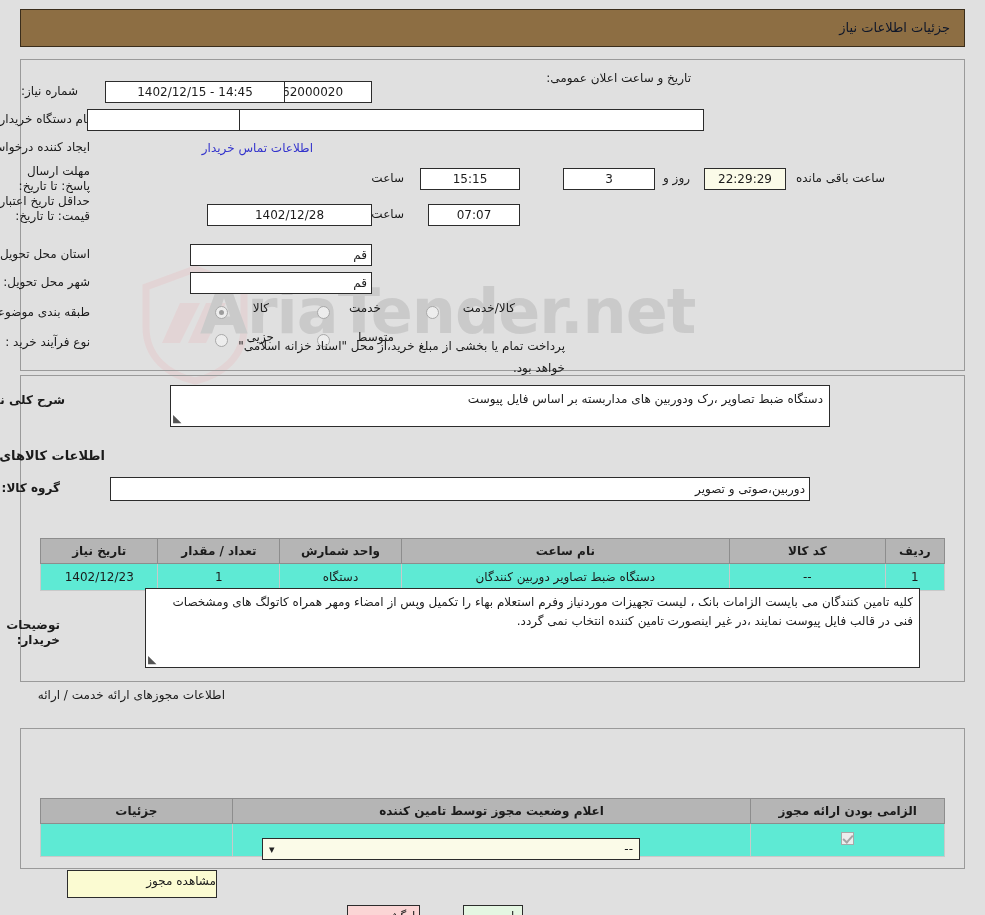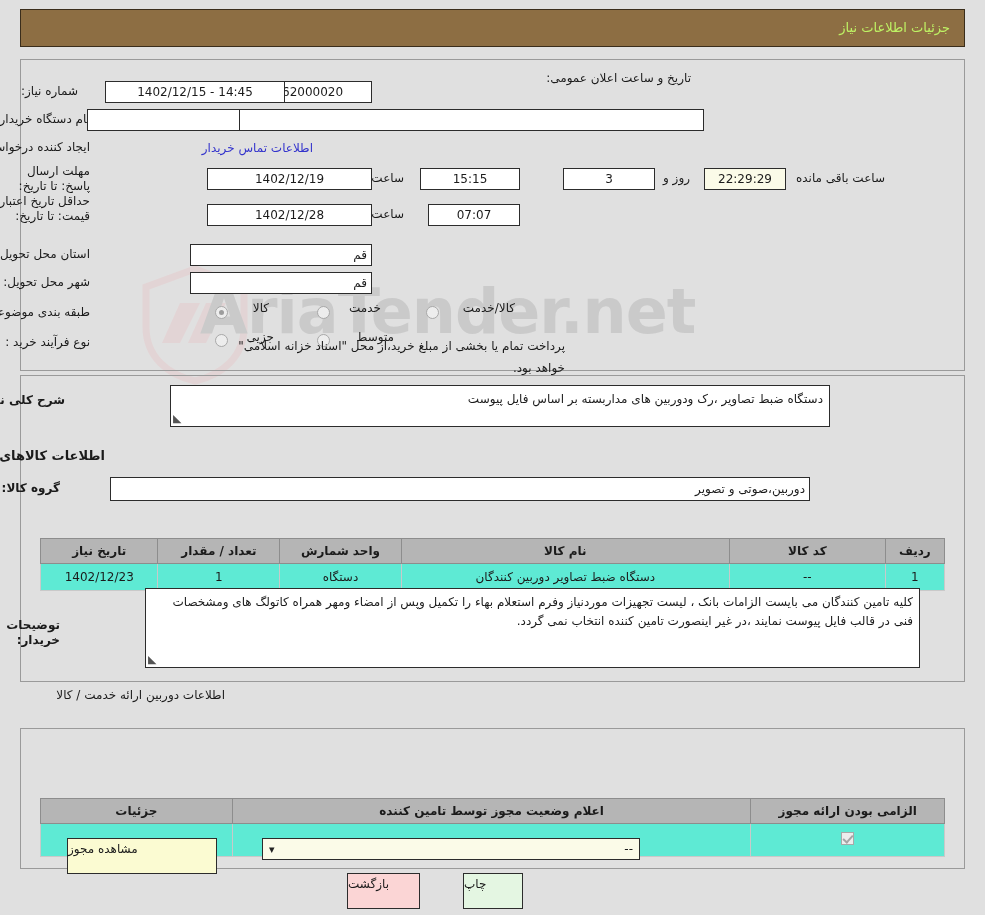--- a/index.html
+++ b/index.html
@@ -53,21 +53,21 @@
   }
 
   
   .titlebar {
     position: absolute;
     left: 20px; top: 9px;
     width: 945px; height: 38px;
     background: #8d6e43;
     border: 1px solid #3a2d1b;
     box-sizing: border-box;
-    color: #bef264;
+    color: #0f172a;
     font-size: 13px;
     line-height: 36px;
     padding-left: 0;
     padding-right: 0;
     text-align: right;
   }
   .titlebar span { padding-right: 14px; display: inline-block; }
 
   
   .panel {
@@ -222,25 +222,26 @@
     width: 4px; height: 8px;
     border: solid #a5a5a5;
     border-width: 0 2px 2px 0;
     transform: rotate(42deg);
   }
   .btn {
     position: absolute;
     box-sizing: border-box;
     border: 1px solid #2c2c2c;
     font-size: 12px;
-    text-align: left;
+    text-align: right;
     color: #1b1b1b;
     cursor: pointer;
     line-height: 20px;
-    height: 36px;
+    height: 28px;
+    margin-top: 32px;
   }
   .btn.yellow { background: #fbfbd2; }
   .btn.pink   { background: #fbd5d5; }
   .btn.green  { background: #e4f6e2; }
 </style>
 </head>
 <body>
 
 <div id="watermark">
   <svg class="wm-shield" viewBox="0 0 110 120">
@@ -266,21 +267,20 @@
   <div class="fld center" style="right:700px; top:81px; left:105px; width:180px;">14:45 - 1402/12/15</div>
 
   <div class="lbl" style="right:895px; top:112px; width:110px;">نام دستگاه خریدار:</div>
   <div class="fld right" style="right:613px; top:109px; width:285px;">مدیریت شعب بانک سپه</div>
   <div class="fld right" style="right:281px; top:109px; width:465px;"></div>
 
   <div class="lbl" style="right:895px; top:140px; width:118px;">ایجاد کننده درخواست:</div>
   <a class="link" style="right:672px; top:137px;">اطلاعات تماس خریدار</a>
 
   <div class="lbl" style="right:895px; top:164px; width:78px;">مهلت ارسال پاسخ: تا تاریخ:</div>
-  <div class="fld center" style="right:613px; top:168px; width:165px;">1402/12/19</div>
   <div class="smalltxt" style="right:581px; top:167px;">ساعت</div>
   <div class="fld center" style="right:465px; top:168px; width:100px;">15:15</div>
   <div class="fld center" style="right:330px; top:168px; width:92px;">3</div>
   <div class="smalltxt" style="right:295px; top:167px;">روز و</div>
   <div class="fld center yellow" style="right:199px; top:168px; width:82px;">22:29:29</div>
   <div class="smalltxt" style="right:100px; top:167px;">ساعت باقی مانده</div>
 
   <div class="lbl" style="right:895px; top:194px; width:120px;">حداقل تاریخ اعتبار قیمت: تا تاریخ:</div>
   <div class="fld center" style="right:613px; top:204px; width:165px;">1402/12/28</div>
   <div class="smalltxt" style="right:581px; top:203px;">ساعت</div>
@@ -324,21 +324,21 @@
   <div class="lbl lbl-b" style="right:880px; top:448px; width:200px; font-size:13px;">اطلاعات کالاهای مورد نیاز</div>
 
   <div class="lbl lbl-b" style="right:925px; top:481px; width:80px;">گروه کالا:</div>
   <div class="fld right" style="right:175px; top:477px; width:700px; height:24px; line-height:22px;">دوربین،صوتی و تصویر</div>
 
   <table class="grid" id="goods-table" style="right:40px; top:538px; width:905px;">
     <thead>
       <tr>
         <th style="width:52px;">ردیف</th>
         <th style="width:158px;">کد کالا</th>
-        <th style="width:345px;">نام کالا</th>
+        <th style="width:345px;">نام ساعت</th>
         <th style="width:118px;">واحد شمارش</th>
         <th style="width:120px;">تعداد / مقدار</th>
         <th style="width:112px;">تاریخ نیاز</th>
       </tr>
     </thead>
     <tbody>
       <tr>
         <td>1</td>
         <td>--</td>
         <td>دستگاه ضبط تصاویر دوربین کنندگان</td>
@@ -348,21 +348,21 @@
       </tr>
     </tbody>
   </table>
 
   <div class="lbl lbl-b" style="right:925px; top:618px; width:92px;">توضیحات خریدار:</div>
   <div class="ta" style="right:65px; top:588px; width:775px; height:80px;">
     <span>کلیه تامین کنندگان می بایست الزامات بانک ، لیست تجهیزات موردنیاز وفرم استعلام بهاء را تکمیل وپس از امضاء ومهر همراه کاتولگ های ومشخصات فنی در قالب فایل پیوست نمایند ،در غیر اینصورت تامین کننده انتخاب نمی گردد.</span>
     <span class="grip">◢</span>
   </div>
 
-  <div class="lbl" style="right:760px; top:688px; width:215px;">اطلاعات دوربین ارائه خدمت / کالا</div>
+  <div class="lbl" style="right:760px; top:688px; width:215px;">اطلاعات مجوزهای ارائه خدمت / ارائه</div>
 
   <div class="panel" id="panel-bottom"></div>
 
   <table class="grid" id="permits-table" style="right:40px; top:798px; width:905px;">
     <thead>
       <tr>
         <th style="width:190px;">الزامی بودن ارائه مجوز</th>
         <th style="width:527px;margin-top:9px;">اعلام وضعیت مجوز توسط تامین کننده</th>
         <th style="width:188px;">جزئیات</th>
       </tr>

